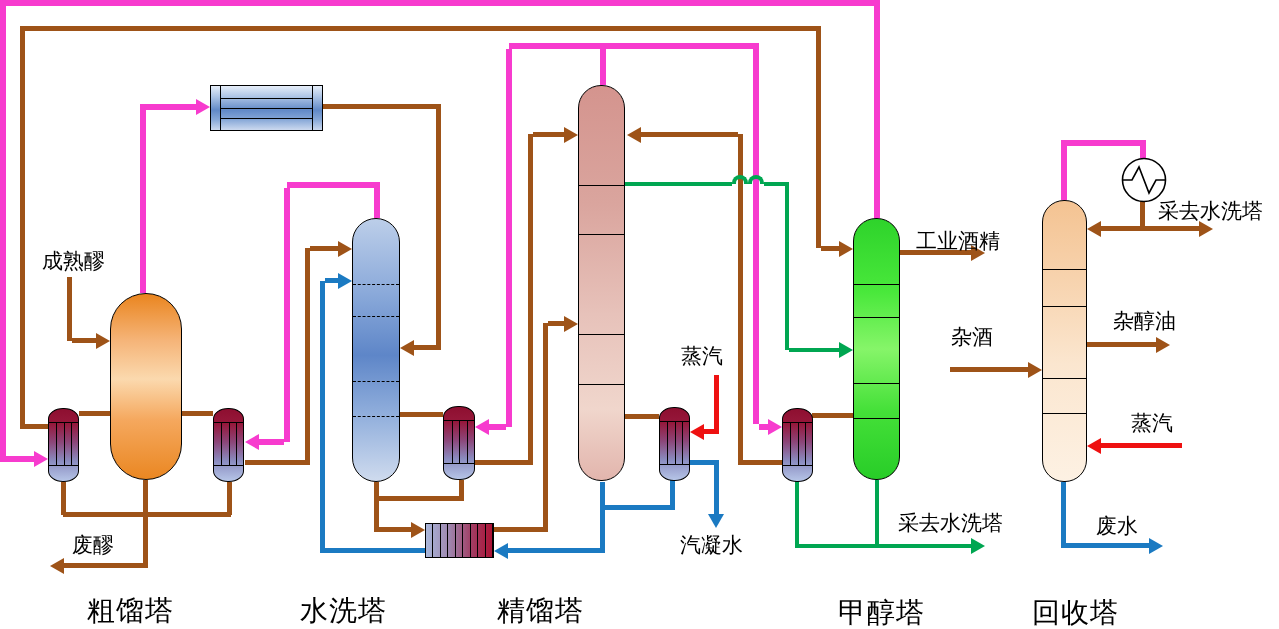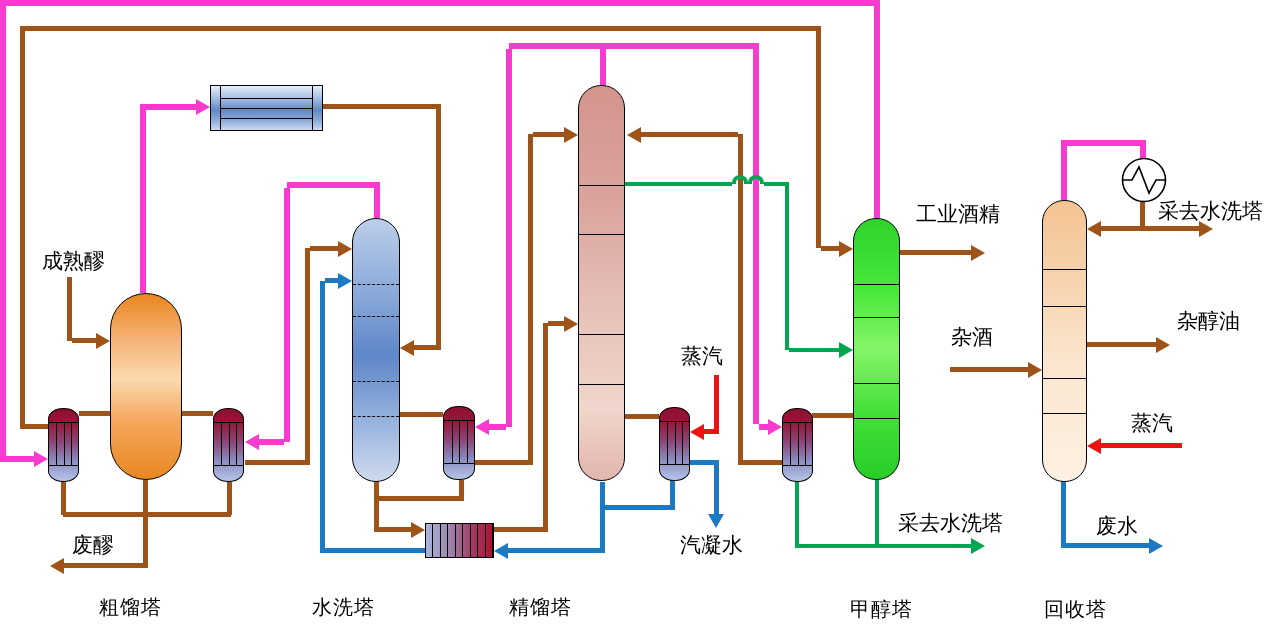--- a/index.html
+++ b/index.html
@@ -9,21 +9,21 @@
   .c-mag{color:var(--vapor-line);}
   .c-brn{color:var(--liquid-line);}
   .c-blu{color:var(--water-line);}
   .c-grn{color:var(--product-line);}
   .c-red{color:var(--steam-line);}
   .ar{position:absolute;width:0;height:0;}
   .ar-r{border-top:8px solid transparent;border-bottom:8px solid transparent;border-left:14px solid currentColor;}
   .ar-l{border-top:8px solid transparent;border-bottom:8px solid transparent;border-right:14px solid currentColor;}
   .ar-d{border-left:8px solid transparent;border-right:8px solid transparent;border-top:14px solid currentColor;}
   .lbl{position:absolute;font-size:21px;line-height:1.1;color:#000;white-space:nowrap;}
-  .vlbl{font-size:20px;letter-spacing:1px;margin-left:12px;}
+  .vlbl{font-size:28px;letter-spacing:1px;}
   .vessel{position:absolute;border:1.6px solid #000;box-sizing:border-box;}
   .v-crude{border-radius:36px;background:linear-gradient(180deg,#ea851f 0%,#f5b478 25%,#fbd9ae 46%,#f5a85e 68%,var(--crude-column-fill) 100%);}
   .v-wash{border-radius:24px;background:linear-gradient(180deg,#bccee9 0%,#8baada 28%,var(--wash-column-fill) 52%,#94b1dd 76%,#cfdbee 100%);}
   .v-rect{border-radius:23px;background:linear-gradient(180deg,var(--rectify-column-fill) 0%,#daa59e 30%,#e7c2ba 58%,#f0d6cc 82%,#e2b5ad 100%);}
   .v-meth{border-radius:23px;background:linear-gradient(180deg,#2ed32b 0%,#49e83b 28%,#86f569 50%,var(--methanol-column-fill) 74%,#28cd28 100%);}
   .v-recov{border-radius:22px;background:linear-gradient(180deg,#f4c392 0%,var(--recovery-column-fill) 28%,#fbe6cf 58%,#fdf1e3 100%);}
   .sec{position:absolute;left:0;right:0;height:0;border-top:1.5px solid #000;}
   .sec.dash{border-top-style:dashed;}
   .hx{position:absolute;box-sizing:border-box;border:1.6px solid #000;}
   .hx-v{border-radius:15px/11px;background:linear-gradient(180deg,var(--exchanger-hot) 0%,#96173a 20%,#8c4679 46%,#8a8cc0 72%,var(--exchanger-cold) 100%);}
@@ -232,25 +232,25 @@
 
   <svg style="position:absolute;left:1120px;top:157px" width="48" height="48">
     <circle cx="24" cy="23" r="21.5" fill="#fff" stroke="#000" stroke-width="1.6"></circle>
     <polyline points="3,23 12,23 19,10 29,36 36,23 45,23" fill="none" stroke="#000" stroke-width="1.6"></polyline>
   </svg>
 
   <div class="lbl" style="left:42px;top:250px">成熟醪</div>
   <div class="lbl" style="left:72px;top:534px">废醪</div>
   <div class="lbl" style="left:681px;top:345px">蒸汽</div>
   <div class="lbl" style="left:680px;top:534px">汽凝水</div>
-  <div class="lbl" style="left:916px;top:203px">工业酒精</div>
+  <div class="lbl" style="left:916px;top:230px">工业酒精</div>
   <div class="lbl" style="left:898px;top:512px">采去水洗塔</div>
   <div class="lbl" style="left:951px;top:326px">杂酒</div>
   <div class="lbl" style="left:1158px;top:200px">采去水洗塔</div>
-  <div class="lbl" style="left:1177px;top:310px">杂醇油</div>
+  <div class="lbl" style="left:1113px;top:310px">杂醇油</div>
   <div class="lbl" style="left:1131px;top:412px">蒸汽</div>
   <div class="lbl" style="left:1096px;top:515px">废水</div>
 
   <div class="lbl vlbl" style="left:87px;top:596px">粗馏塔</div>
   <div class="lbl vlbl" style="left:300px;top:596px">水洗塔</div>
   <div class="lbl vlbl" style="left:497px;top:596px">精馏塔</div>
   <div class="lbl vlbl" style="left:838px;top:598px">甲醇塔</div>
   <div class="lbl vlbl" style="left:1032px;top:598px">回收塔</div>
 
 </div>

